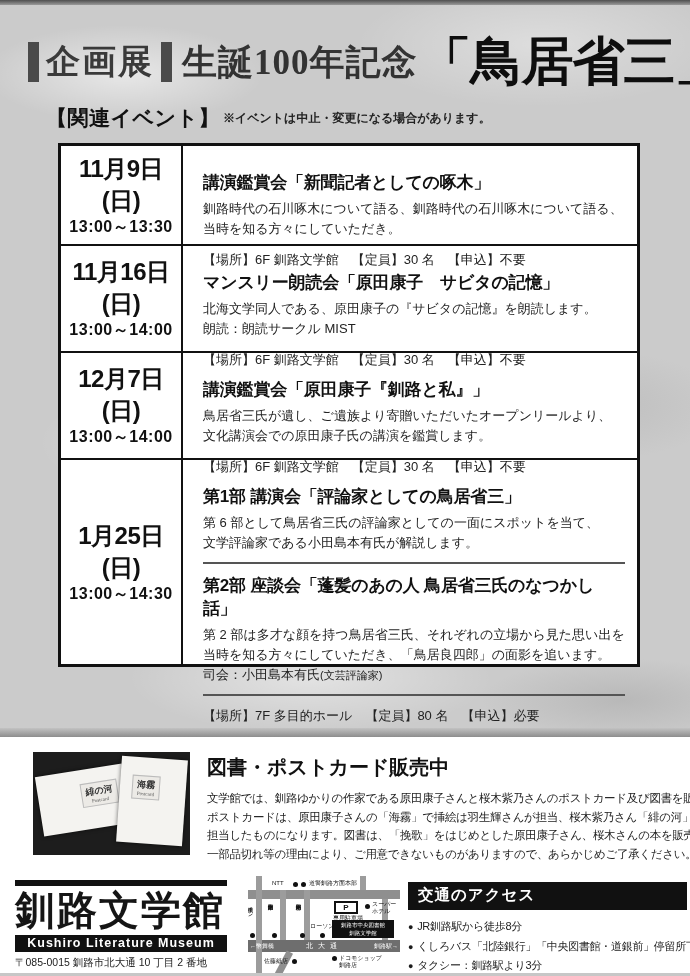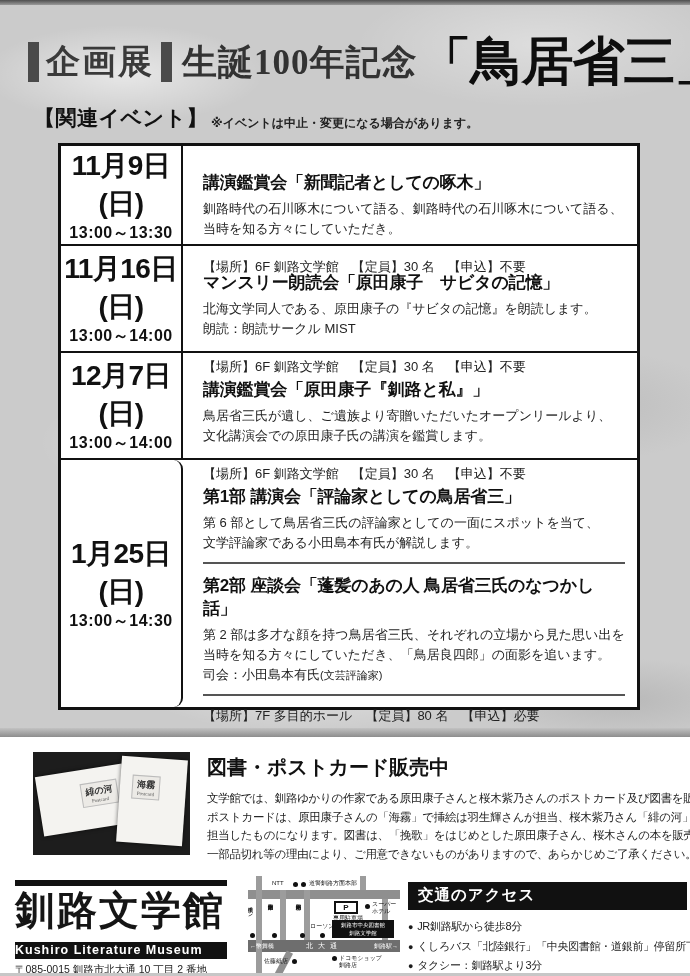--- a/index.html
+++ b/index.html
@@ -28,42 +28,42 @@
   
   .title-row { display:flex; align-items:center; padding:27px 0 0 28px; white-space:nowrap; }
   .tmark { width:11px; height:40px; background:#4a4a4a; flex:0 0 auto; }
   .tmark.left { margin-right:7px; }
   .tmark.right { margin:0 10px 0 7px; }
   .t-cat  { font-family:"Liberation Serif","DejaVu Serif",serif; font-size:34px; font-weight:600; color:#3a3a3a; letter-spacing:2px; }
   .t-pre  { font-family:"Liberation Serif","DejaVu Serif",serif; font-size:35px; font-weight:600; color:#333; letter-spacing:1px; }
   .t-main { font-family:"Liberation Serif","DejaVu Serif",serif; font-size:52px; font-weight:900; color:#0e0e0e; letter-spacing:-1px; margin:0 2px; }
 
   
-  .related-row { display:flex; align-items:flex-end; margin:7px 0 0 34px; }
+  .related-row { display:flex; align-items:center; margin:7px 0 0 46px;font-family:Liberation Serif, serif; }
   .rel-h { font-size:21px; font-weight:800; color:#111; letter-spacing:0.5px; }
   .rel-note { font-size:12px; font-weight:600; color:#222; margin-left:3px; }
 
   
   .etable { width:582px; margin:11px 0 0 58px; border:3px solid #111; background:#fff; }
   .erow { display:flex; }
   .erow + .erow { border-top:2px solid #111; }
   .ecell-date { width:122px; flex:0 0 auto; border-right:2px solid #111;
     display:flex; flex-direction:column; justify-content:center; align-items:center; text-align:center; }
-  .ev-date { font-size:28px; font-weight:800; color:#111; letter-spacing:-0.5px;text-align:center; }
+  .ev-date { font-size:24px; font-weight:800; color:#111; letter-spacing:-0.5px;text-align:center; }
   .ev-time { font-size:16px; font-weight:800; color:#111; letter-spacing:0.5px; }
   .ecell-main { flex:1; padding:25px 12px 10px 20px; }
   .ev-title { font-size:17px; font-weight:800; color:#111; margin-bottom:5px; letter-spacing:-0.2px; }
   .ev-line { font-size:13px; line-height:20px; color:#222; }
-  .ev-foot { font-size:13px; line-height:20px; color:#222; margin-top:18px; }
+  .ev-foot { font-size:13px; line-height:20px; color:#222; margin-top:11px; }
   .credit-sub { font-size:11px; }
   .sep { border-top:2px solid #555; margin:9px 0 10px 0; }
   .r1 .ecell-main, .r1 .ecell-date { height:98px; }
   .r2 .ecell-main, .r2 .ecell-date { height:105px; }
   .r3 .ecell-main, .r3 .ecell-date { height:105px; }
-  .r4 .ecell-main, .r4 .ecell-date { height:247px;border-radius:9px; }
+  .r4 .ecell-main, .r4 .ecell-date { height:204px; }
 
   
   .bottom { position:relative; width:690px; height:239px; background:#fff; }
 
   .sales { display:flex; padding:15px 4px 0 33px; }
   .photo { position:relative; width:157px; height:103px; background:#1d1d1d; flex:0 0 auto; overflow:hidden; }
   .card { position:absolute; background:#f4f3f0; box-shadow:0 0 4px rgba(0,0,0,.6); }
   .card-left  { width:88px; height:60px; left:6px; top:18px; transform:rotate(-9deg); }
   .card-right { width:66px; height:86px; left:86px; top:6px; transform:rotate(4deg); }
   .card-label { position:absolute; text-align:center; border:1px solid #bbb; background:#eceae6; padding:2px 4px; }
@@ -74,21 +74,21 @@
   .sales-text { padding:0 0 0 17px; }
   .sales-h { font-size:20px; font-weight:800; color:#111; margin:2px 0 8px 0; }
   .sales-line { font-size:11.5px; line-height:18.5px; color:#222; white-space:nowrap; letter-spacing:-0.3px; }
 
   
   .footer { position:relative; height:112px; margin-top:11px; }
   .logo-block { position:absolute; left:15px; top:6px; width:212px; }
   .logo-topline { height:6px; background:#111; margin-bottom:2px; }
   .logo-name { font-size:40px; font-weight:800; color:#151515; letter-spacing:2px; line-height:44px; }
   .logo-en { background:#111; color:#fff; font-size:12.5px; font-weight:700; letter-spacing:1px;
-    padding:1px 0 2px 0; margin-top:10px; }
+    text-align:center; padding:1px 0 2px 0; margin-top:3px; }
   .addr { font-size:10.5px; line-height:13.5px; color:#222; margin-top:4px; }
 
   
   .map { position:absolute; left:248px; top:2px; width:152px; height:104px; background:#fff; overflow:hidden; }
   .road { position:absolute; background:#8f8f8f; }
   .road-h1 { left:0; top:14px; width:152px; height:9px; }
   .road-h2 { left:0; top:64px; width:152px; height:12px; background:#6e6e6e; }
   .rv { width:6px; background:#9c9c9c; }
   .rv1 { left:8px;  top:0;   height:100px; }
   .rv2 { left:32px; top:14px; height:50px; }

